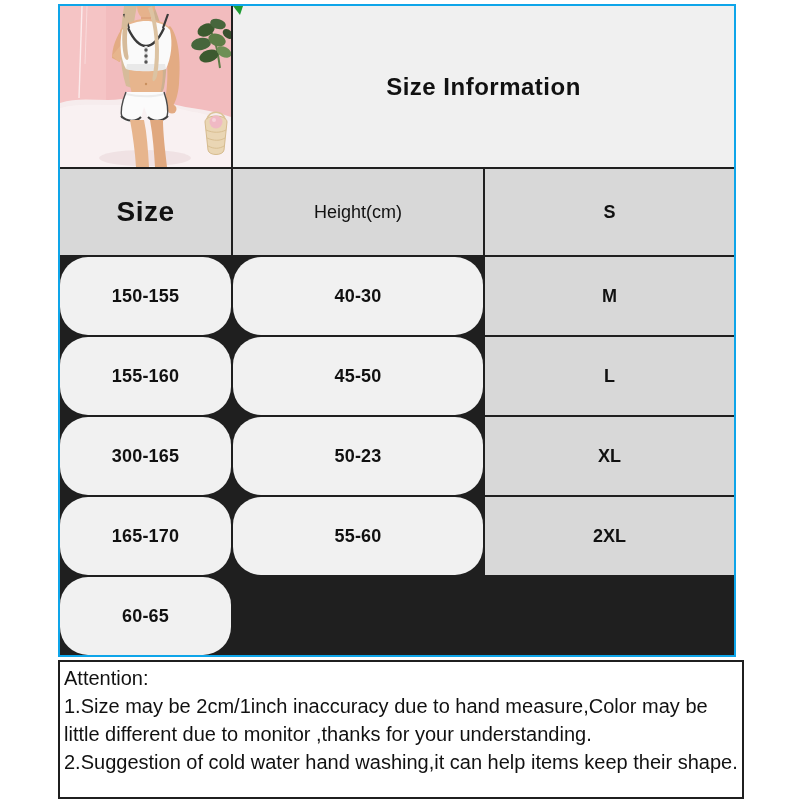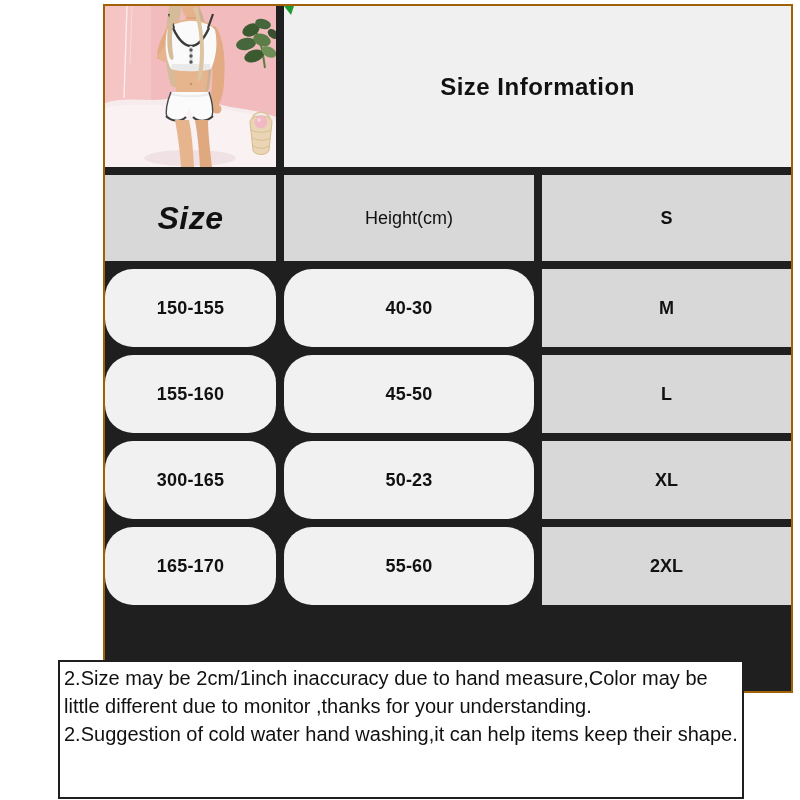--- a/index.html
+++ b/index.html
@@ -6,37 +6,36 @@
   body{
     width:800px;height:800px;overflow:hidden;position:relative;
     font-family:"Liberation Sans","DejaVu Sans",sans-serif;color:#111;
   }
   
   .size-table{
     position:absolute;left:58px;top:4px;
     display:grid;
     grid-template-columns:171px 250px 249px;
     grid-template-rows:161px 86px 78px 78px 78px 78px 78px;
-    gap:8px;
+    gap:2px;
     background:#1f1f1f;           
-    border:2px solid #a16207;
-    margin-left:45px;
+    border:2px solid #0ea5e9;
   }
   .cell{
     display:flex;align-items:center;justify-content:center;
     background:#f1f1f1;position:relative;overflow:hidden;
   }
   .cell.gray{background:#d8d8d8;}
   .photo-cell{padding:0;background:#f2bcbe;}
   .photo-cell svg{display:block;width:100%;height:100%;}
   .title-cell{grid-column:2/4;background:#f0f0f0;}
   .title-text{font-size:24px;font-weight:bold;letter-spacing:.5px;}
   .err-triangle{position:absolute;top:0;left:0;width:12px;height:11px;}
   .col-hdr{font-size:18px;font-weight:normal;}
-  .size-hdr{font-size:32px;font-weight:bold;letter-spacing:.5px;font-style:italic;}
+  .size-hdr{font-size:28px;font-weight:bold;letter-spacing:.5px;}
   .row-label{font-size:18px;font-weight:bold;}
   .val{font-size:18px;font-weight:bold;letter-spacing:.2px;border-radius:28px;}
   
   .attention{
     position:absolute;left:58px;top:660px;width:674px;height:133px;
     border:2px solid #1f1f1f;background:#ffffff;
     padding:2px 4px 0 4px;box-sizing:content-box;
   }
   .attention .line{font-size:20px;line-height:28px;white-space:normal;}
 </style>
@@ -143,19 +142,21 @@
 
   <div class="cell gray row-label">L</div>
   <div class="cell val">300-165</div>
   <div class="cell val">50-23</div>
 
   <div class="cell gray row-label">XL</div>
   <div class="cell val">165-170</div>
   <div class="cell val">55-60</div>
 
   <div class="cell gray row-label">2XL</div>
+  <div class="cell val">60-65</div>
 
 </div>
 
 <div class="attention">
-  <div class="line">2.Size may be 2cm/1inch inaccuracy due to hand measure,Color may be little different due to monitor ,thanks for your understanding.</div>
+  <div class="line">Attention:</div>
+  <div class="line">1.Size may be 2cm/1inch inaccuracy due to hand measure,Color may be little different due to monitor ,thanks for your understanding.</div>
   <div class="line">2.Suggestion of cold water hand washing,it can help items keep their shape.</div>
 </div>
 
 </body></html>

